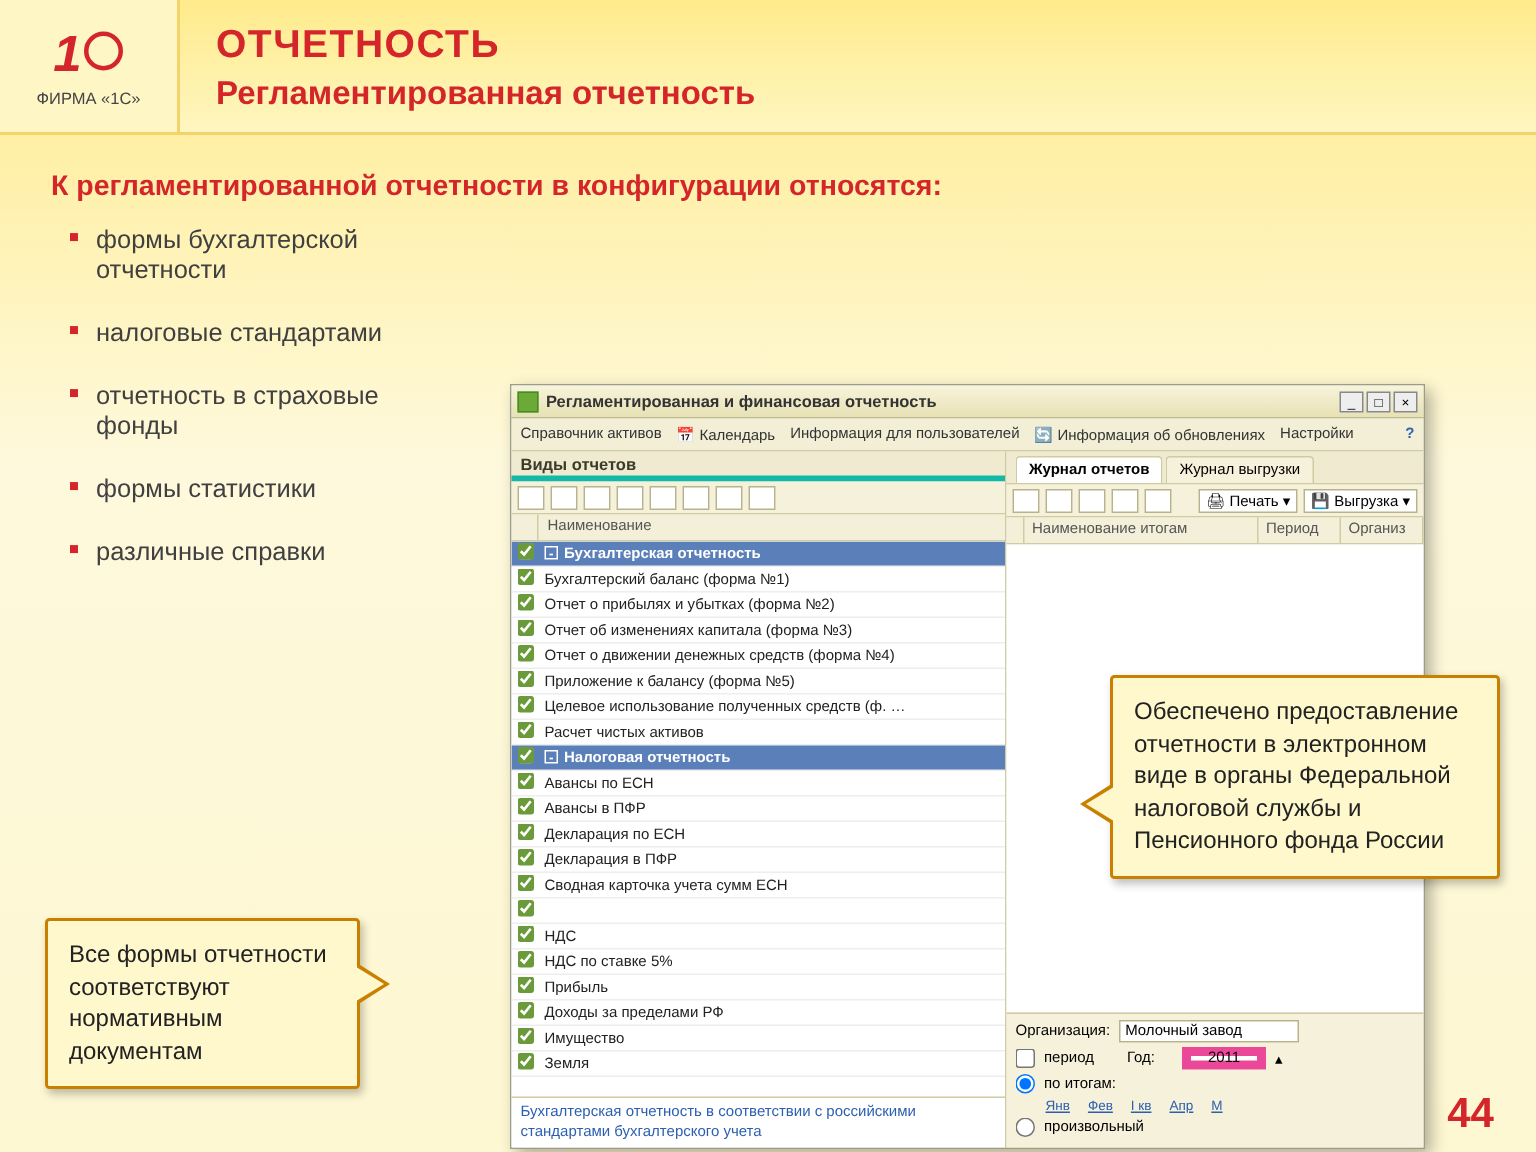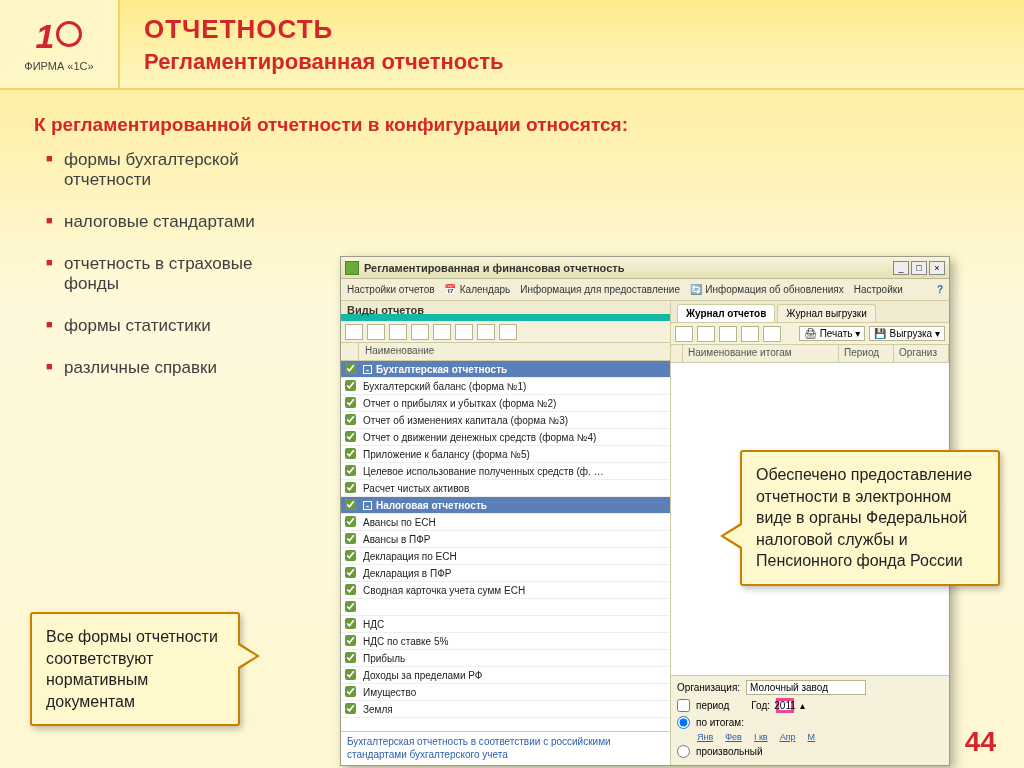--- a/index.html
+++ b/index.html
@@ -104,21 +104,21 @@
   .win-btn { width:16px; height:14px; border:1px solid #888; margin-left:2px; background:#eee; font-size:9px; text-align:center; line-height:12px; cursor:pointer; }
   .win-menu {
     height:22px; display:flex; align-items:center; gap:10px;
     padding:0 6px; border-bottom:1px solid #cfcba5; background:#f2efd6; font-size:10px;
   }
   .win-menu span { cursor:pointer; color:#333; }
   .win-menu .help { color:#3262b5; font-weight:bold; margin-left:auto; }
   .win-body { flex:1; display:flex; min-height:0; }
 
   .left-pane { width:330px; display:flex; flex-direction:column; border-right:1px solid #cfcba5; }
-  .pane-head { height:20px; font-weight:bold; color:#3b3b2a; padding:3px 6px; background:#efead0; border-bottom:7px solid #14b8a6; }
+  .pane-head { height:20px; font-weight:bold; color:#3b3b2a; padding:3px 6px; background:#efead0; border-bottom:4px solid #14b8a6; }
   .toolbar { height:22px; display:flex; align-items:center; gap:4px; padding:0 4px; background:#f5f1db; border-bottom:1px solid #cfcba5; }
   .tbtn { width:18px; height:16px; background:#fff; border:1px solid #b8b38b; }
   .col-head { height:18px; display:flex; background:#f3efd9; border-bottom:1px solid #cfcba5; font-size:10px; color:#555; }
   .col-head .chk { width:18px; border-right:1px solid #cfcba5; }
   .col-head .name { flex:1; padding:2px 6px; }
 
   .tree { flex:1; overflow:auto; background:#fff; }
   .tree-row { display:flex; align-items:center; height:17px; border-bottom:1px solid #eee; }
   .tree-row .chk { width:18px; text-align:center; }
   .tree-row input[type=checkbox]{ width:11px; height:11px; accent-color:#6b9a3a; }
@@ -136,21 +136,21 @@
   .tab.active { background:#fff; font-weight:bold; }
   .rtoolbar { height:22px; display:flex; align-items:center; gap:4px; padding:0 4px; background:#f5f1db; border-bottom:1px solid #cfcba5; font-size:10px; }
   .rtoolbar .drop { padding:1px 4px; border:1px solid #b8b38b; background:#fff; cursor:pointer; }
   .rcols { height:18px; display:flex; background:#f3efd9; border-bottom:1px solid #cfcba5; font-size:10px; color:#555; }
   .rcols div { padding:2px 5px; border-right:1px solid #cfcba5; }
   .rgrid { flex:1; background:#fff; }
 
   .bottom { border-top:1px solid #cfcba5; padding:4px 6px; background:#f5f1db; font-size:10px; }
   .bottom .row { display:flex; align-items:center; gap:6px; margin-bottom:3px; }
   .bottom input[type=text]{ width:120px; height:15px; font-size:10px; border:1px solid #b8b38b; padding:0 3px; }
-  .spin { width:18px; height:15px; border:3px solid #ec4899; display:inline-flex; align-items:center; justify-content:center; background:#fff; }
+  .spin { width:56px; height:15px; border:6px solid #ec4899; display:inline-flex; align-items:center; justify-content:center; background:#fff;margin-left:12px; }
   .months { font-size:9px; color:#2c5fb0; }
   .months u { margin-right:6px; cursor:pointer; }
 
   .page-num { position:absolute; right:28px; bottom:10px; font-size:28px; font-weight:bold; color:#d4262a; }
 </style>
 </head>
 <body>
 
 <div class="header">
   <div class="logo-cell">
@@ -183,23 +183,23 @@
 
   <div class="app-window">
     <div class="win-title">
       <div class="win-title-icon"></div>
       <div class="win-title-text">Регламентированная и финансовая отчетность</div>
       <div class="win-btn">_</div>
       <div class="win-btn">□</div>
       <div class="win-btn">×</div>
     </div>
     <div class="win-menu">
-      <span>Настройки отчетов</span>
+      <span>Справочник активов</span>
       <span>📅 <span>Календарь</span></span>
-      <span>Информация для предоставление</span>
+      <span>Информация для пользователей</span>
       <span>🔄 <span>Информация об обновлениях</span></span>
       <span>Настройки</span>
       <span class="help">?</span>
     </div>
     <div class="win-body">
       <div class="left-pane">
         <div class="pane-head">Виды отчетов</div>
         <div class="toolbar">
           <div class="tbtn"></div>
           <div class="tbtn"></div>

